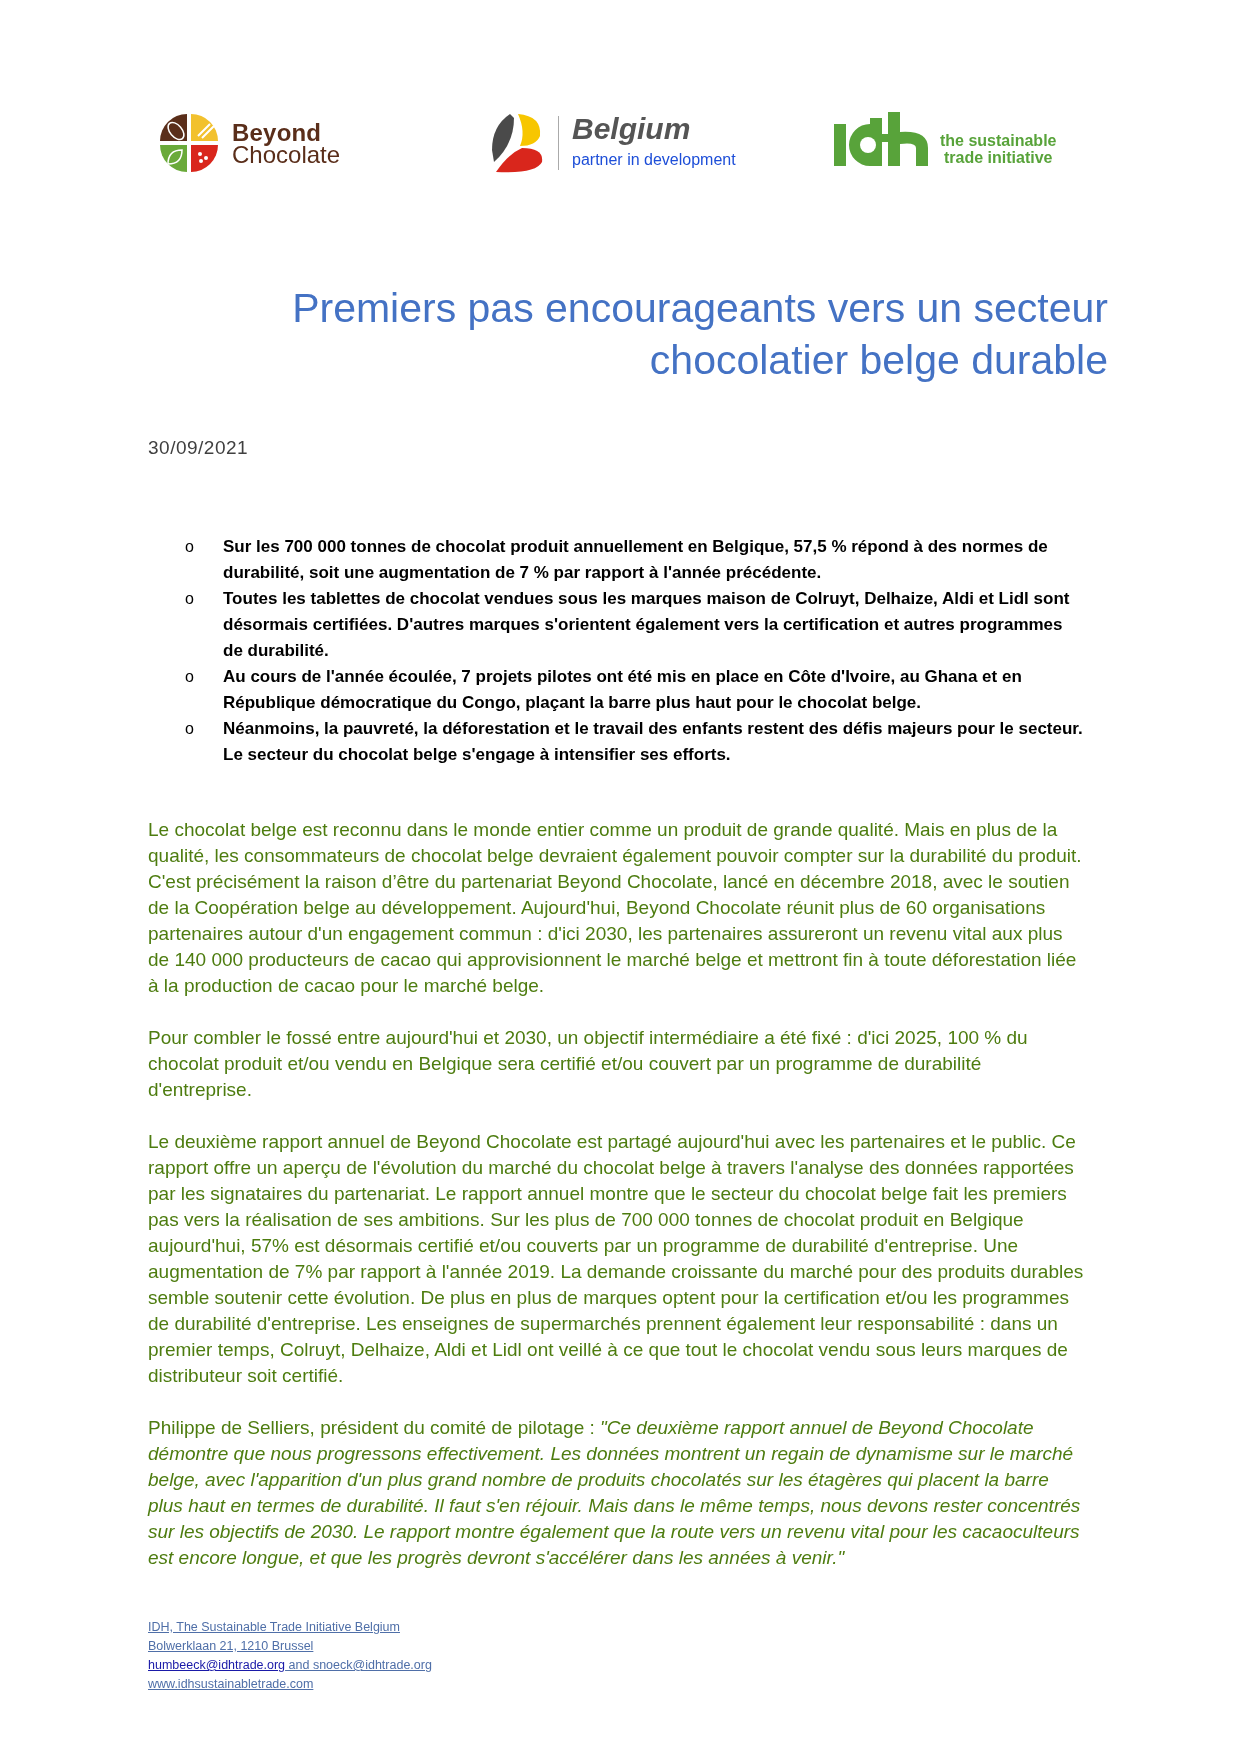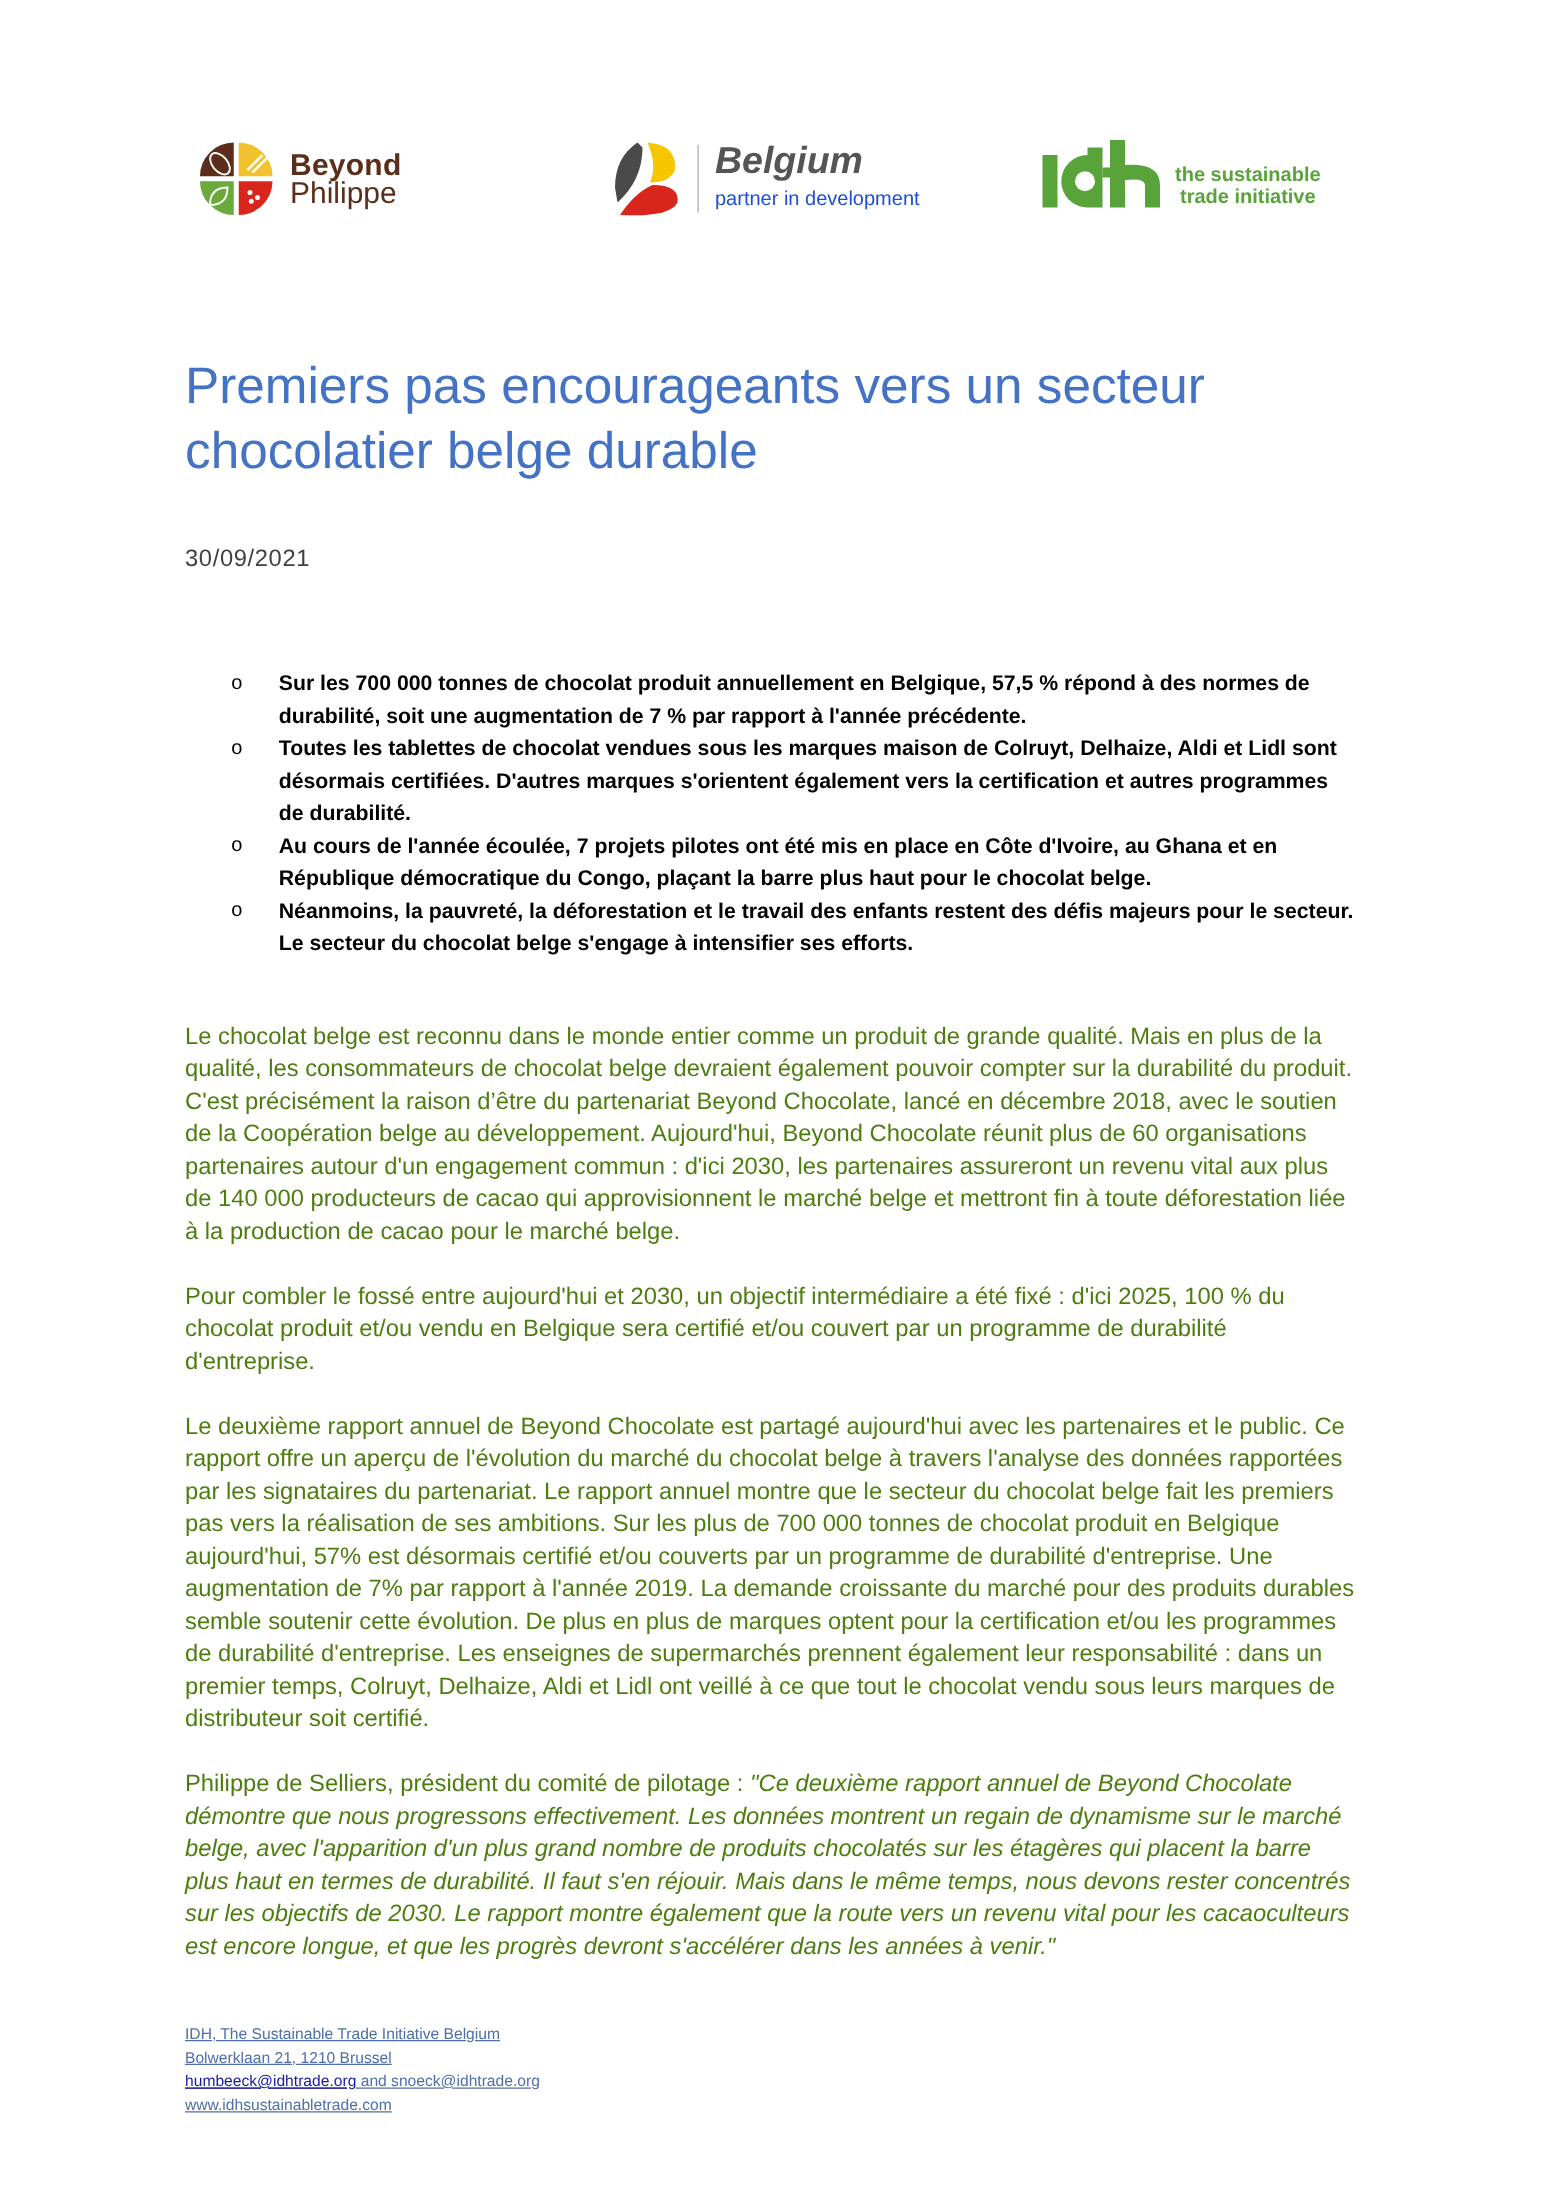--- a/index.html
+++ b/index.html
@@ -19,21 +19,21 @@
   .be-t1 { position: absolute; left: 84px; top: 4px; font-size: 30px; font-weight: bold; color: #555555; font-style: italic; }
   .be-t2 { position: absolute; left: 84px; top: 43px; font-size: 16px; color: #1d4ed8; white-space: nowrap; }
 
   .logo-idh { position: absolute; left: 832px; top: 10px; width: 260px; height: 60px; }
   .logo-idh svg { position: absolute; left: 0; top: 0; }
   .idh-text { position: absolute; left: 108px; top: 22px; font-size: 16px; font-weight: bold; color: #58a33a; line-height: 17px; white-space: nowrap; text-align: center; }
   .idh-text span { display: block; }
 
   .title { position: absolute; left: 148px; top: 282px; width: 960px; margin: 0;
            font-family: "Liberation Sans", sans-serif; font-weight: normal; font-size: 41px;
-           line-height: 52px; color: #4472c4; }
+           line-height: 52px; color: #4472c4; text-align: right; }
   .date { position: absolute; left: 148px; top: 437px; font-size: 19px; color: #404040; letter-spacing: 0.5px; }
 
   .highlights { position: absolute; left: 185px; top: 534px; width: 900px; margin: 0; padding: 0; list-style: none; }
   .highlights li { position: relative; padding-left: 38px; font-weight: bold; font-size: 17px; line-height: 26px; color: #000; }
   .highlights li .bullet { position: absolute; left: 0; top: 0; font-weight: normal; font-size: 16px; }
 
   .para { position: absolute; left: 148px; width: 940px; margin: 0; font-size: 19px; line-height: 26px; color: #4d7c0f; }
   .p1 { top: 817px; }
   .p2 { top: 1025px; }
   .p3 { top: 1129px; }
@@ -56,21 +56,21 @@
       <path d="M33,33 L60,33 A27,27 0 0 1 33,60 Z" fill="#d9261c"></path>
       <ellipse cx="18" cy="19" rx="6" ry="10" transform="rotate(-40 18 19)" fill="none" stroke="#fff" stroke-width="1.5"></ellipse>
       <path d="M40,24 L52,12 M44,26 L56,14" stroke="#fff" stroke-width="2"></path>
       <path d="M10,52 Q10,38 24,38 Q24,52 10,52 Z" fill="none" stroke="#fff" stroke-width="1.5"></path>
       <circle cx="42" cy="42" r="2" fill="#fff"></circle>
         <circle cx="48" cy="46" r="2" fill="#fff"></circle>
         <circle cx="43" cy="49" r="2" fill="#fff"></circle>
     </svg>
     <div class="bc-text">
       <span class="bc-t1">Beyond</span>
-      <span class="bc-t2">Philippe</span>
+      <span class="bc-t2">Chocolate</span>
     </div>
   </div>
 
   <div class="logo-be">
     <svg width="60" height="62" viewBox="0 0 60 62">
       <path d="M22,2 Q4,14 4,38 L6,50 Q26,32 26,6 Z" fill="#4a4a4a"></path>
       <path d="M30,2 Q54,4 52,24 Q48,34 32,34 Q38,20 30,2 Z" fill="#f7c600"></path>
       <path d="M34,36 Q56,36 54,50 Q48,62 8,60 Q20,42 34,36 Z" fill="#d9261c"></path>
     </svg>
     <div class="be-divider"></div>

